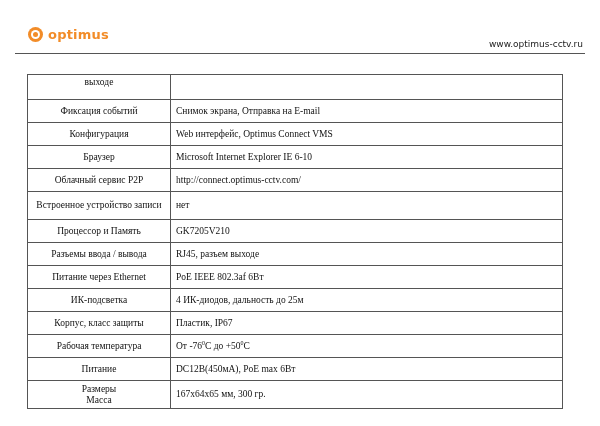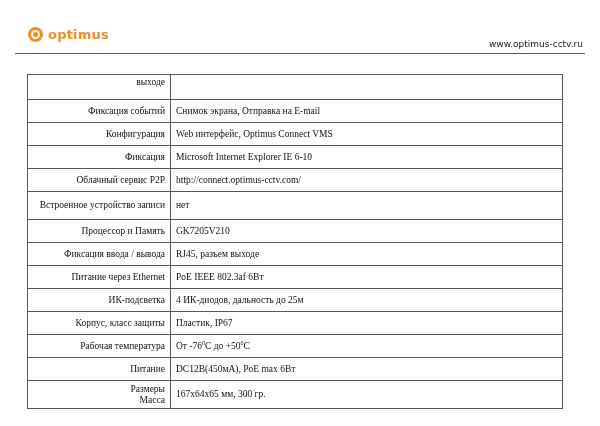--- a/index.html
+++ b/index.html
@@ -6,21 +6,21 @@
   body { width: 600px; height: 426px; background: #ffffff; position: relative; overflow: hidden; font-family: "Liberation Serif", serif; color: #111; }
   .logo { position: absolute; left: 28px; top: 27px; display: flex; align-items: center; gap: 5px; }
   .logo-mark { width: 15px; height: 15px; border-radius: 50%; background: #f28c28; position: relative; }
   .logo-mark::before { content: ""; position: absolute; left: 3px; top: 3px; width: 9px; height: 9px; border-radius: 50%; background: #fff; }
   .logo-mark::after { content: ""; position: absolute; left: 5px; top: 5px; width: 5px; height: 5px; border-radius: 50%; background: #f28c28; }
   .logo-text { font-family: "DejaVu Sans", sans-serif; font-weight: bold; font-size: 13px; color: #f28c28; letter-spacing: 0.2px; }
   .site-url { position: absolute; right: 17px; top: 39px; font-family: "DejaVu Sans", sans-serif; font-size: 9px; color: #222; }
   .header-rule { position: absolute; left: 15px; right: 15px; top: 53px; height: 0; border-top: 1px solid #555; }
   table.spec { position: absolute; left: 27px; top: 74px; width: 536px; border-collapse: collapse; font-size: 9.5px; }
   table.spec td { border: 1px solid #555; padding: 0 5px; height: 22px; line-height: 11px; vertical-align: middle; }
-  table.spec td.k { width: 132px; text-align: right; margin-left: 13px; }
+  table.spec td.k { width: 132px; text-align: center; margin-left: 13px; }
   table.spec td.v { text-align: left; }
   table.spec tr.top td.k { vertical-align: top; padding-top: 2px; }
   table.spec tr.tall td { height: 27px; }
   sup { font-size: 6px; line-height: 0; }
 </style>
 </head>
 <body>
 
 <div class="logo">
   <span class="logo-mark"></span>
@@ -37,37 +37,37 @@
     </tr>
     <tr>
       <td class="k">Фиксация событий</td>
       <td class="v">Снимок экрана, Отправка на E-mail</td>
     </tr>
     <tr>
       <td class="k">Конфигурация</td>
       <td class="v">Web интерфейс, Optimus Connect VMS</td>
     </tr>
     <tr>
-      <td class="k">Фиксация</td>
+      <td class="k">Браузер</td>
       <td class="v">Microsoft Internet Explorer IE 6-10</td>
     </tr>
     <tr>
       <td class="k">Облачный сервис P2P</td>
       <td class="v">http://connect.optimus-cctv.com/</td>
     </tr>
     <tr class="tall">
       <td class="k">Встроенное устройство записи</td>
       <td class="v">нет</td>
     </tr>
     <tr>
       <td class="k">Процессор и Память</td>
       <td class="v">GK7205V210</td>
     </tr>
     <tr>
-      <td class="k">Фиксация ввода / вывода</td>
+      <td class="k">Разъемы ввода / вывода</td>
       <td class="v">RJ45, разъем выходе</td>
     </tr>
     <tr>
       <td class="k">Питание через Ethernet</td>
       <td class="v">PoE IEEE 802.3af  6Вт</td>
     </tr>
     <tr>
       <td class="k">ИК-подсветка</td>
       <td class="v">4 ИК-диодов, дальность до 25м</td>
     </tr>

